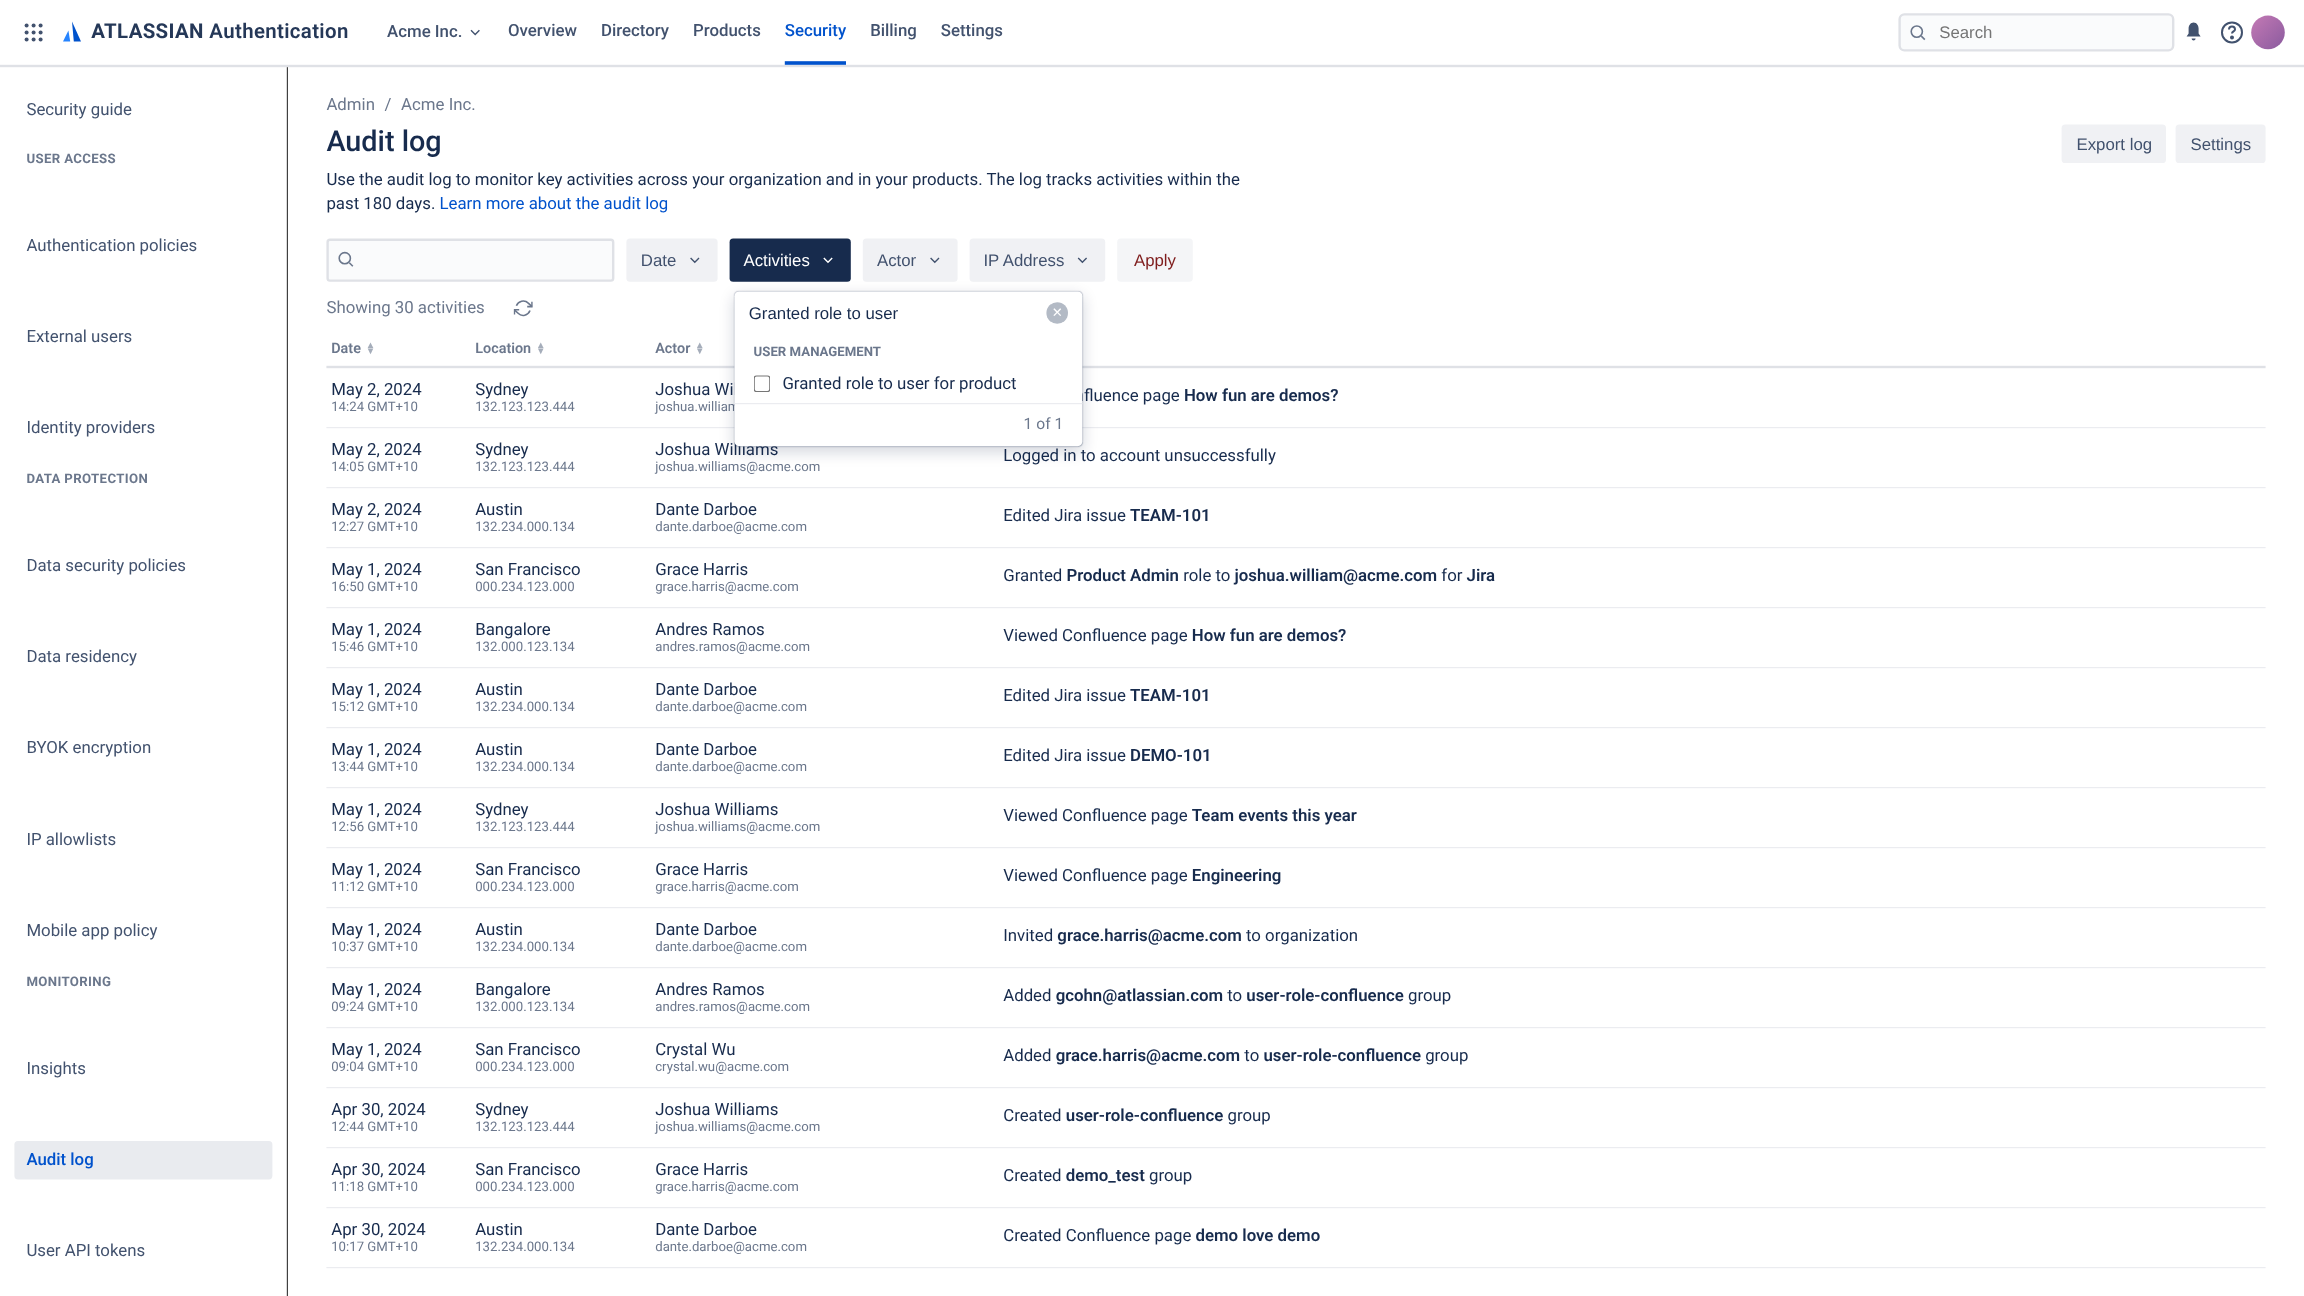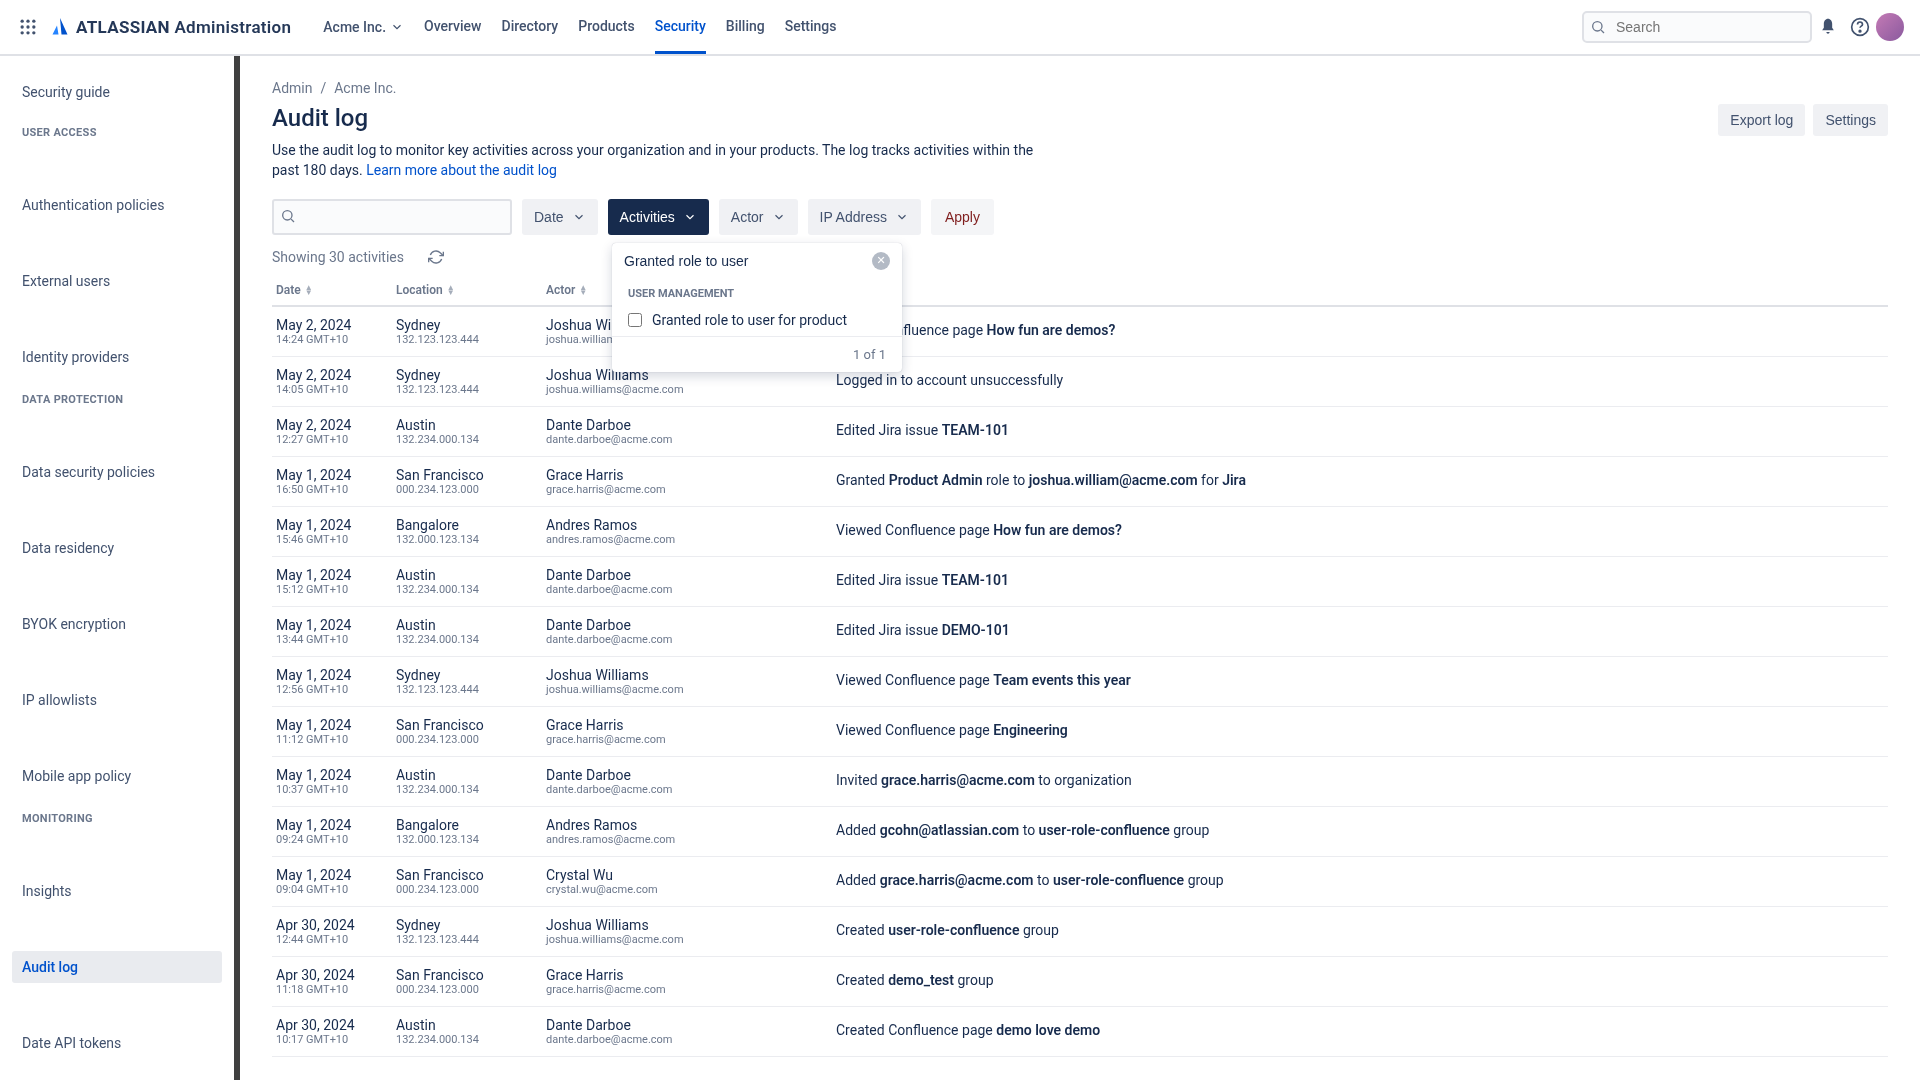--- a/index.html
+++ b/index.html
@@ -20,21 +20,21 @@
   .nav-link.active { color: #0052CC; border-bottom-color: #0052CC; }
   .header-right { margin-left: auto; display: flex; align-items: center; }
   .search-box { position: relative; display: flex; align-items: center; }
   .search-box input { width: 230px; height: 32px; border: 2px solid #DFE1E6; border-radius: 5px; padding: 0 10px 0 32px; font-size: 14px; background: #FAFBFC; }
   .search-box .search-icon { position: absolute; left: 8px; color: #6B778C; }
   .icon-btn { width: 32px; height: 32px; display: flex; align-items: center; justify-content: center; cursor: pointer; color: #42526E; }
   .avatar { width: 28px; height: 28px; border-radius: 50%; background: linear-gradient(135deg, #c47ab5 0%, #8a5a9e 100%); }
 
   
   .layout { display: flex; height: calc(100vh - 56px); }
-  .sidebar { width: 240px; border-right: 6px solid #404040; padding: 20px 12px; overflow-y: auto; }
+  .sidebar { width: 240px; border-right: 1px solid #404040; padding: 20px 12px; overflow-y: auto; }
   .content { flex: 1; padding: 24px 32px; overflow-y: auto; }
 
   
   .sidebar-top-link { display: block; padding: 8px 10px; color: #42526E; text-decoration: none; border-radius: 3px; cursor: pointer; }
   .sidebar-section-title { font-size: 11px; font-weight: 700; color: #6B778C; text-transform: uppercase; padding: 18px 10px 6px; letter-spacing: 0.3px; }
   .sidebar-item { display: block; padding: 8px 10px; color: #42526E; text-decoration: none; border-radius: 3px; cursor: pointer; margin-bottom: 2px; margin-top: 44px; }
   .sidebar-item.active { background: #E9EBEF; color: #0052CC; font-weight: 500; }
 
   
   .breadcrumb { display: flex; align-items: center; gap: 8px; color: #6B778C; font-size: 14px; margin-bottom: 8px; }
@@ -105,21 +105,21 @@
           <circle cx="5" cy="19" r="2"></circle>
           <circle cx="12" cy="19" r="2"></circle>
           <circle cx="19" cy="19" r="2"></circle>
         </svg>
     </div>
     <div class="logo">
       <svg class="logo-icon" viewBox="0 0 32 32">
           <path fill="#2684FF" d="M12 14 L6 26 L14 26 Z"></path>
           <path fill="#0052CC" d="M16 4 L26 26 L18 26 Z"></path>
         </svg>
-      <span class="logo-text"><span class="bold">ATLASSIAN</span> <span>Administration</span></span>
+      <span class="logo-text"><span class="bold">ATLASSIAN</span> <span>Authentication</span></span>
     </div>
     <div class="org-selector">
       <span>Acme Inc.</span>
       <svg width="14" height="14" viewBox="0 0 24 24" fill="none" stroke="#42526E" stroke-width="2">
           <polyline points="6 9 12 15 18 9"></polyline>
         </svg>
     </div>
     <div class="nav-links">
       <a class="nav-link">Overview</a>
       <a class="nav-link">Directory</a>
@@ -163,21 +163,21 @@
     <a class="sidebar-item">Identity providers</a>
     <div class="sidebar-section-title">DATA PROTECTION</div>
     <a class="sidebar-item">Data security policies</a>
     <a class="sidebar-item">Data residency</a>
     <a class="sidebar-item">BYOK encryption</a>
     <a class="sidebar-item">IP allowlists</a>
     <a class="sidebar-item">Mobile app policy</a>
     <div class="sidebar-section-title">MONITORING</div>
     <a class="sidebar-item">Insights</a>
     <a class="sidebar-item active">Audit log</a>
-    <a class="sidebar-item">Date API tokens</a>
+    <a class="sidebar-item">User API tokens</a>
     <a class="sidebar-item">Discovered products</a>
     <a class="sidebar-item">Product requests</a>
   </div>
 
   <div class="content">
     <div class="breadcrumb">
       <a>Admin</a>
       <span class="sep">/</span>
       <a>Acme Inc.</a>
     </div>

